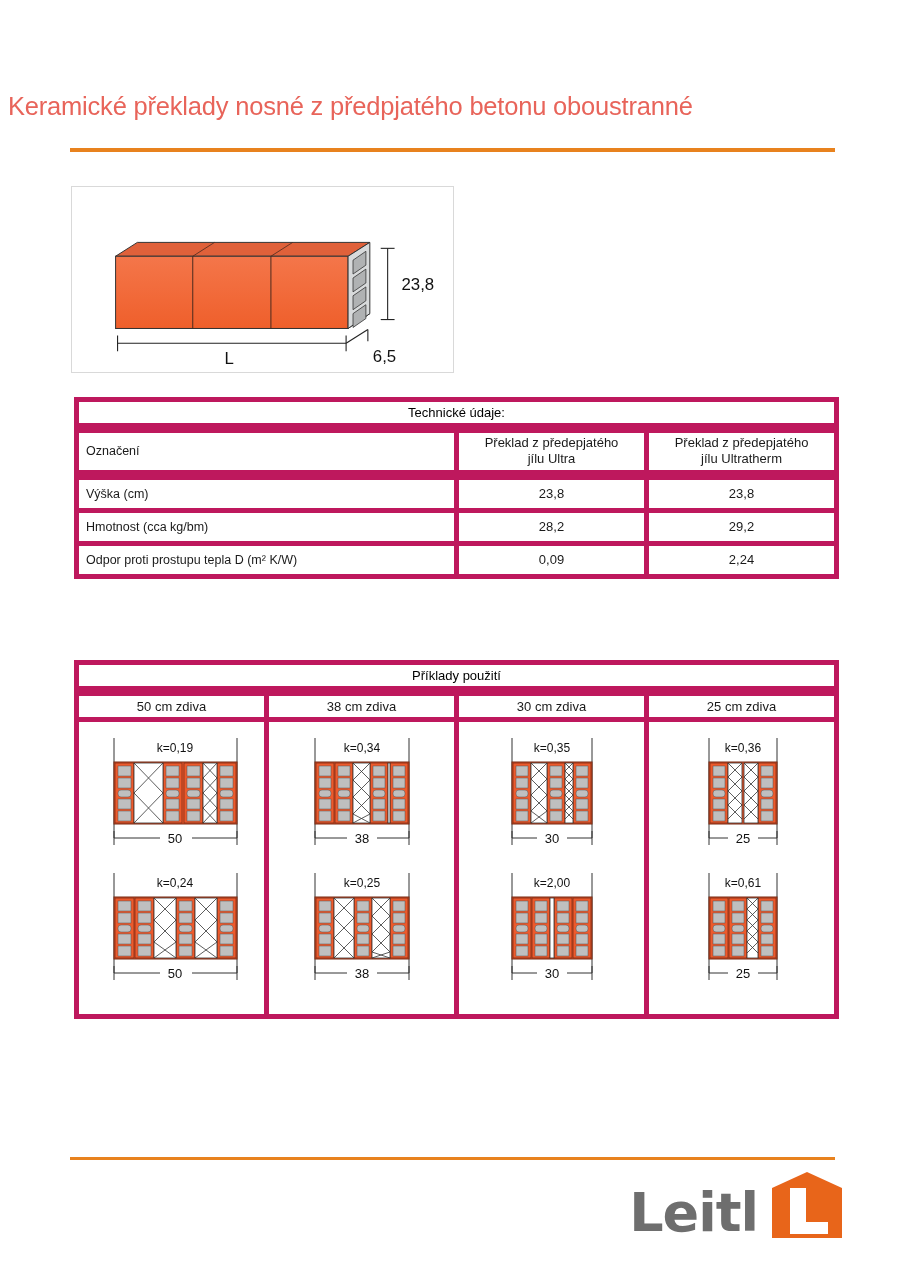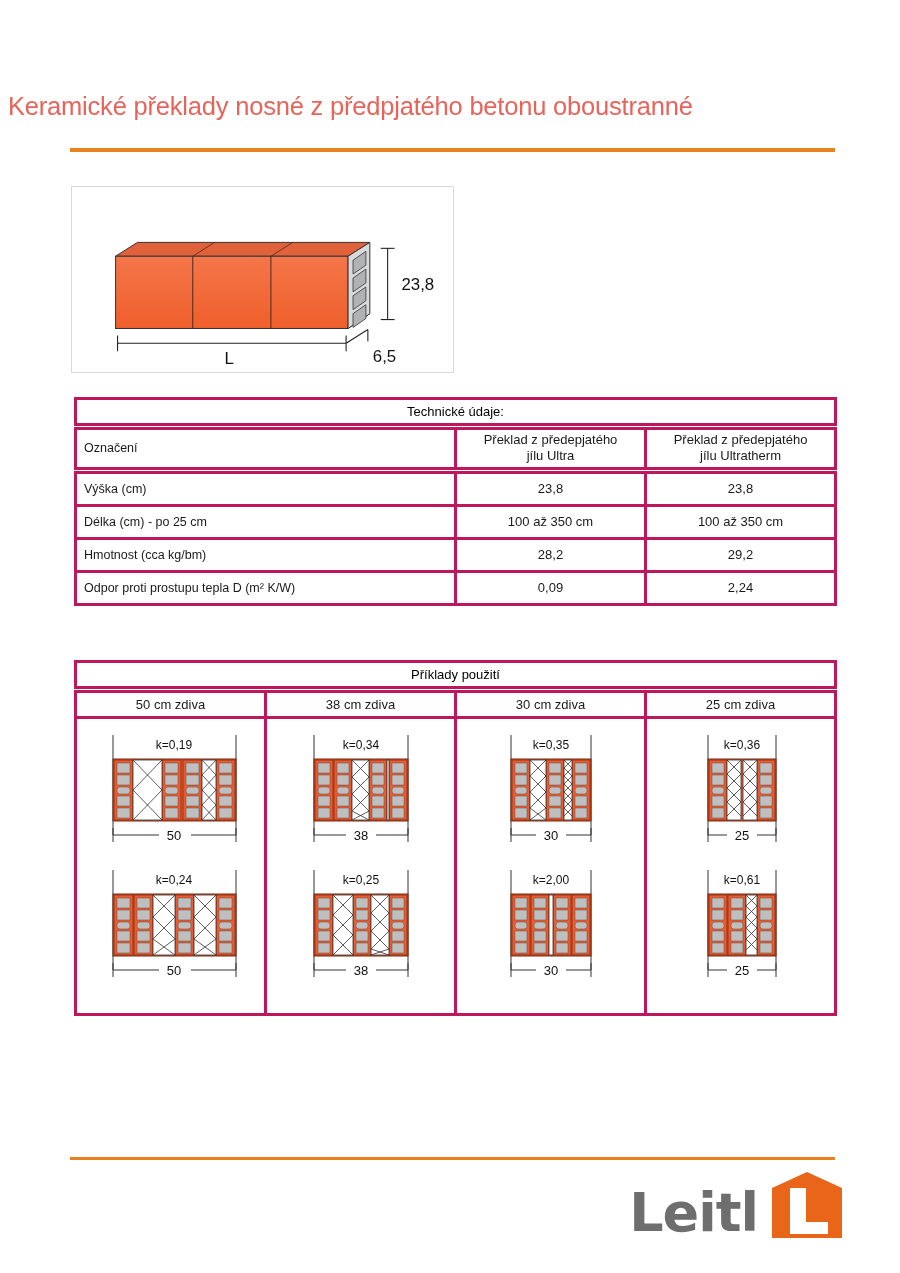--- a/index.html
+++ b/index.html
@@ -49,21 +49,21 @@
 
   
   .tbl {
     position: absolute;
     left: 74px;
     width: 760px;
     border-collapse: collapse;
     table-layout: fixed;
   }
   .tbl td, .tbl th {
-    border: 3px solid #be185d;
+    border: 5px solid #be185d;
     font-weight: 400;
     vertical-align: middle;
   }
   .band-title {
     text-align: center;
     font-size: 13px;
     font-weight: bold;
     height: 26px;
     color: #000;
   }
@@ -217,25 +217,20 @@
     </tr>
     <tr class="spacer-row">
       <td colspan="3"></td>
     </tr>
     <tr>
       <td class="lbl">Výška (cm)</td>
       <td class="val">23,8</td>
       <td class="val">23,8</td>
     </tr>
     <tr>
-      <td class="lbl">Délka (cm) - po  25 cm</td>
-      <td class="val">100 až 350 cm</td>
-      <td class="val">100 až 350 cm</td>
-    </tr>
-    <tr>
       <td class="lbl">Hmotnost (cca kg/bm)</td>
       <td class="val">28,2</td>
       <td class="val">29,2</td>
     </tr>
     <tr>
       <td class="lbl">Odpor proti prostupu tepla D (m² K/W)</td>
       <td class="val">0,09</td>
       <td class="val">2,24</td>
     </tr>
   </tbody>

